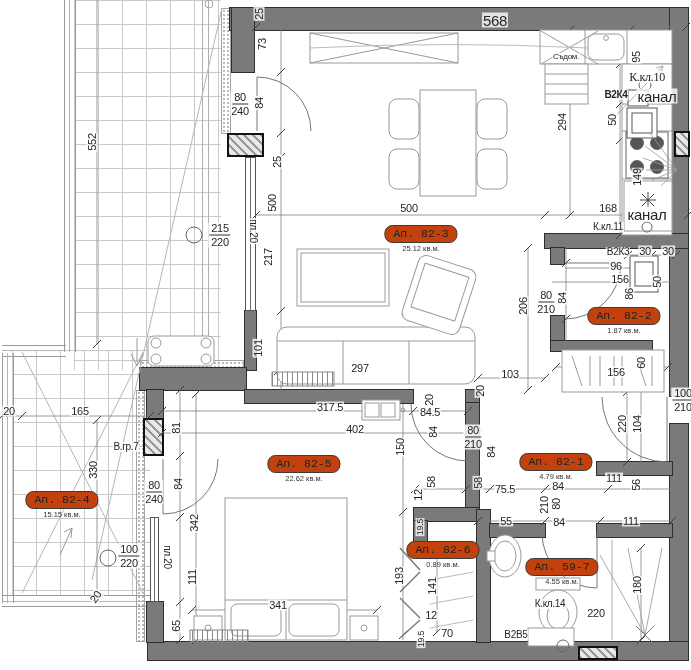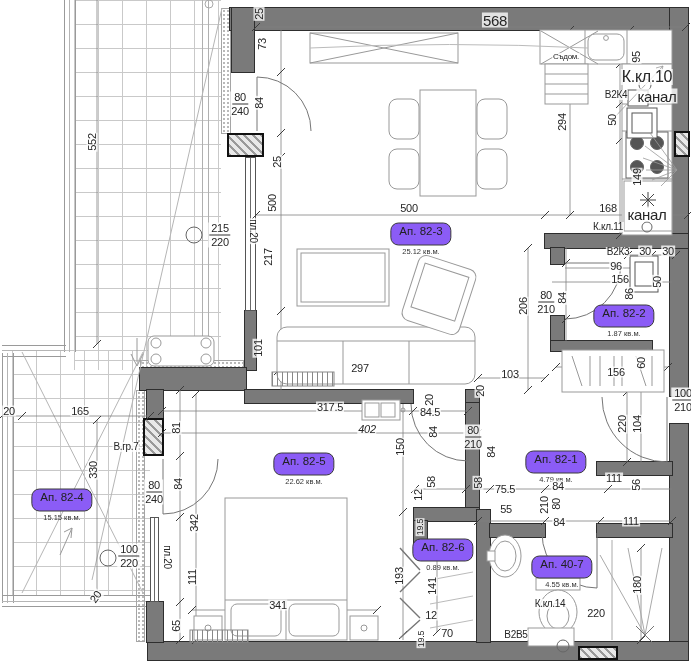--- a/index.html
+++ b/index.html
@@ -18,21 +18,21 @@
   .win{position:absolute;background:#fff linear-gradient(90deg,transparent 44%,#6a6a6a 44%,#6a6a6a 56%,transparent 56%);border:1px solid #555;box-sizing:border-box;}
   
   svg.ovl{position:absolute;left:0;top:0;}
   
   #labels{position:absolute;left:0;top:0;width:100%;height:100%;}
   .lbl{position:absolute;white-space:nowrap;line-height:1;color:#262626;background:rgba(255,255,255,.78);padding:0 1px;letter-spacing:-.3px;}
   .lbl.frac{display:flex;flex-direction:column;align-items:center;background:rgba(255,255,255,.85);}
   .lbl .ft{border-bottom:1px solid #333;padding:0 2px 1px;}
   .lbl .fb{padding-top:1px;}
   .room{position:absolute;display:flex;flex-direction:column;align-items:center;transform:translate(-50%,-50%);}
-  .rname{border:1.2px solid #3a3a3a;border-radius:8px;background:#8b5cf6;padding:1px 8px 8px;font-size:11.5px;color:#222;white-space:nowrap;}
+  .rname{border:1.2px solid #3a3a3a;border-radius:8px;background:#c2410c;padding:1px 8px 2px;font-size:11.5px;color:#222;white-space:nowrap;font-family:Liberation Mono, monospace;}
   .rarea{font-size:7.5px;color:#333;margin-top:1px;white-space:nowrap;}
 </style>
 </head>
 <body>
 
 <div class="canvas">
 
   <div class="tgrid" style="left:74px;top:0;width:147px;height:370px;"></div>
   <div class="tgrid" style="left:12px;top:350px;width:138px;height:245px;"></div>
   <div class="parapet-v" style="left:64px;top:0;width:10px;height:352px;"></div>
@@ -253,74 +253,74 @@
       </div>
       <div class="room" style="left: 62px; top: 505px;">
         <div class="rname">Ап. 82-4</div>
         <div class="rarea">15.15 кв.м.</div>
       </div>
       <div class="room" style="left: 443px; top: 555px;">
         <div class="rname">Ап. 82-6</div>
         <div class="rarea">0.89 кв.м.</div>
       </div>
       <div class="room" style="left: 562px; top: 572px;">
-        <div class="rname">Ап. 40-7</div>
+        <div class="rname">Ап. 59-7</div>
         <div class="rarea">4.55 кв.м.</div>
       </div>
     </div>
   <div id="labels">
       <div class="lbl" style="left: 495px; top: 20px; font-size: 15px; transform: translate(-50%, -50%);">568</div>
       <div class="lbl frac" style="left: 240px; top: 104px; font-size: 11px; transform: translate(-50%, -50%);">
         <span class="ft">80</span>
         <span class="fb">240</span>
       </div>
       <div class="lbl frac" style="left: 220px; top: 235px; font-size: 11px; transform: translate(-50%, -50%);">
         <span class="ft">215</span>
         <span class="fb">220</span>
       </div>
       <div class="lbl" style="left: 409px; top: 208px; font-size: 11px; transform: translate(-50%, -50%);">500</div>
       <div class="lbl" style="left: 608px; top: 208px; font-size: 11px; transform: translate(-50%, -50%);">168</div>
-      <div class="lbl" style="left: 647px; top: 77px; font-size: 16px; transform: translate(-50%, -50%);">К.кл.10</div>
-      <div class="lbl" style="left: 616px; top: 95px; font-size: 10px; transform: translate(-50%, -50%);">В2К4</div>
+      <div class="lbl" style="left: 647px; top: 77px; font-size: 12px; transform: translate(-50%, -50%); font-family: Liberation Serif, serif;">К.кл.10</div>
+      <div class="lbl" style="left: 616px; top: 95px; font-size: 10px; transform: translate(-50%, -50%); font-weight: bold;">В2К4</div>
       <div class="lbl" style="left: 657px; top: 96px; font-size: 15px; transform: translate(-50%, -50%);">канал</div>
       <div class="lbl" style="left: 647px; top: 214px; font-size: 15px; transform: translate(-50%, -50%);">канал</div>
       <div class="lbl" style="left: 608px; top: 227px; font-size: 10px; transform: translate(-50%, -50%);">К.кл.11</div>
       <div class="lbl" style="left: 618px; top: 252px; font-size: 10px; transform: translate(-50%, -50%);">В2К3</div>
       <div class="lbl" style="left: 645px; top: 251px; font-size: 11px; transform: translate(-50%, -50%);">30</div>
       <div class="lbl" style="left: 668px; top: 251px; font-size: 11px; transform: translate(-50%, -50%);">30</div>
       <div class="lbl" style="left: 616px; top: 266px; font-size: 11px; transform: translate(-50%, -50%);">96</div>
       <div class="lbl" style="left: 620px; top: 279px; font-size: 11px; transform: translate(-50%, -50%);">156</div>
       <div class="lbl frac" style="left: 546px; top: 302px; font-size: 11px; transform: translate(-50%, -50%);">
         <span class="ft">80</span>
         <span class="fb">210</span>
       </div>
       <div class="lbl" style="left: 510px; top: 374px; font-size: 11px; transform: translate(-50%, -50%);">103</div>
       <div class="lbl" style="left: 360px; top: 368px; font-size: 11px; transform: translate(-50%, -50%);">297</div>
       <div class="lbl" style="left: 616px; top: 372px; font-size: 11px; transform: translate(-50%, -50%);">156</div>
       <div class="lbl" style="left: 330px; top: 407px; font-size: 11px; transform: translate(-50%, -50%);">317.5</div>
-      <div class="lbl" style="left: 367px; top: 429px; font-size: 11px; transform: translate(-50%, -50%); font-style: italic;">402</div>
+      <div class="lbl" style="left: 355px; top: 429px; font-size: 11px; transform: translate(-50%, -50%);">402</div>
       <div class="lbl" style="left: 430px; top: 412px; font-size: 11px; transform: translate(-50%, -50%);">84.5</div>
       <div class="lbl frac" style="left: 473px; top: 437px; font-size: 11px; transform: translate(-50%, -50%);">
         <span class="ft">80</span>
         <span class="fb">210</span>
       </div>
       <div class="lbl" style="left: 80px; top: 411px; font-size: 11px; transform: translate(-50%, -50%);">165</div>
       <div class="lbl" style="left: 9px; top: 411px; font-size: 11px; transform: translate(-50%, -50%);">20</div>
       <div class="lbl" style="left: 126px; top: 447px; font-size: 10px; transform: translate(-50%, -50%);">В.гр.7</div>
       <div class="lbl frac" style="left: 154px; top: 492px; font-size: 11px; transform: translate(-50%, -50%);">
         <span class="ft">80</span>
         <span class="fb">240</span>
       </div>
       <div class="lbl frac" style="left: 129px; top: 556px; font-size: 11px; transform: translate(-50%, -50%);">
         <span class="ft">100</span>
         <span class="fb">220</span>
       </div>
       <div class="lbl" style="left: 278px; top: 605px; font-size: 11px; transform: translate(-50%, -50%);">341</div>
       <div class="lbl" style="left: 505px; top: 489px; font-size: 11px; transform: translate(-50%, -50%);">75.5</div>
-      <div class="lbl" style="left: 506px; top: 509px; font-size: 11px; transform: translate(-50%, -50%);">55</div>
+      <div class="lbl" style="left: 506px; top: 521px; font-size: 11px; transform: translate(-50%, -50%);">55</div>
       <div class="lbl frac" style="left: 683px; top: 400px; font-size: 11px; transform: translate(-50%, -50%);">
         <span class="ft">100</span>
         <span class="fb">210</span>
       </div>
       <div class="lbl" style="left: 614px; top: 478px; font-size: 11px; transform: translate(-50%, -50%);">111</div>
       <div class="lbl" style="left: 631px; top: 521px; font-size: 11px; transform: translate(-50%, -50%);">111</div>
       <div class="lbl" style="left: 558px; top: 486px; font-size: 11px; transform: translate(-50%, -50%);">84</div>
       <div class="lbl" style="left: 559px; top: 522px; font-size: 11px; transform: translate(-50%, -50%);">84</div>
       <div class="lbl" style="left: 566px; top: 57px; font-size: 8px; transform: translate(-50%, -50%);">Съдом.</div>
       <div class="lbl" style="left: 516px; top: 635px; font-size: 10px; transform: translate(-50%, -50%);">В2В5</div>

